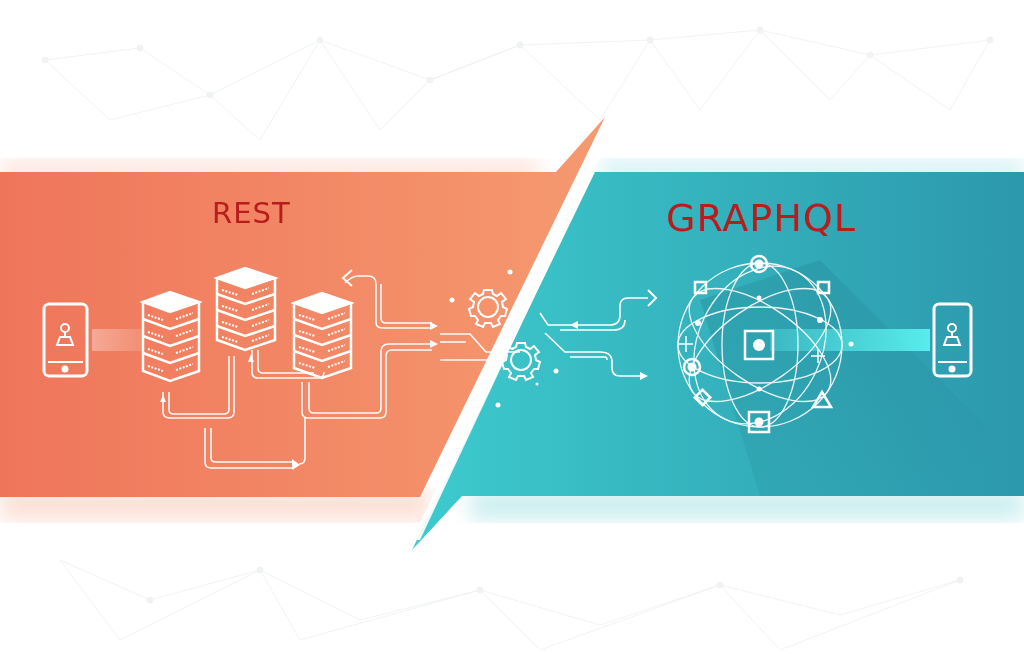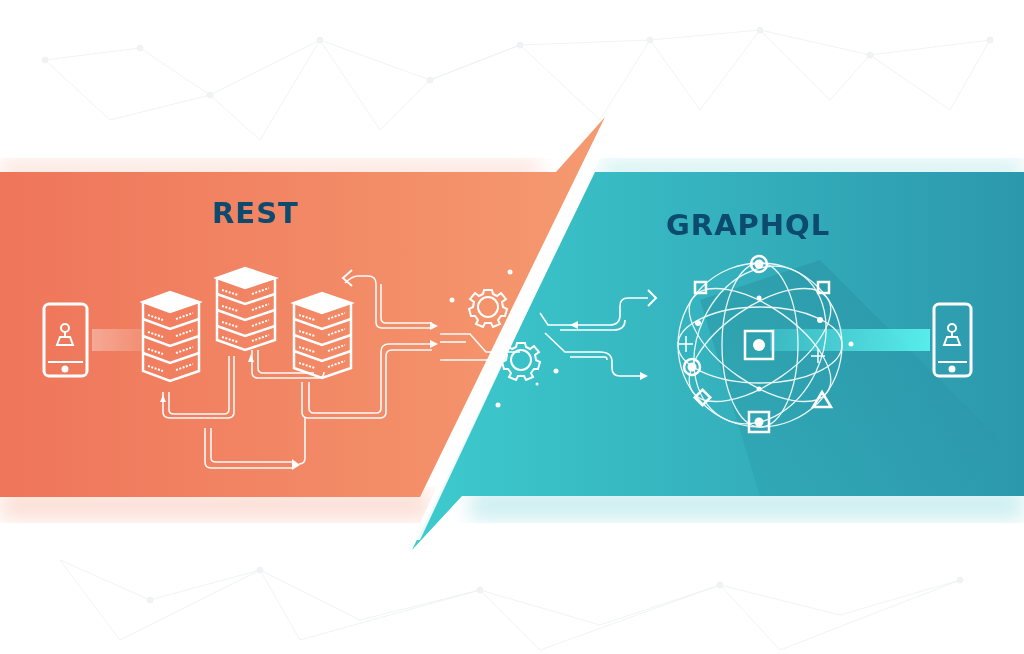--- a/index.html
+++ b/index.html
@@ -1,18 +1,18 @@
 <!DOCTYPE html>
 <html><head>
 <meta charset="utf-8">
 <style>
   html,body{margin:0;padding:0;}
   body{width:1024px;height:654px;overflow:hidden;background:#ffffff;position:relative;font-family:"Liberation Sans",sans-serif;}
   #stage{position:absolute;left:0;top:0;width:1024px;height:654px;}
-  .title{position:absolute;color:#0c4a6e;font-weight:bold;letter-spacing:1px;font-family:"DejaVu Sans","Liberation Sans",sans-serif;}
+  .title{position:absolute;color:#b91c1c;font-weight:normal;letter-spacing:1px;font-family:"DejaVu Sans","Liberation Sans",sans-serif;}
 </style>
 </head>
 <body>
 
 <div id="stage">
 <svg width="1024" height="654" viewBox="0 0 1024 654" xmlns="http://www.w3.org/2000/svg">
   <defs>
     <linearGradient id="gOrange" x1="0" y1="0" x2="1" y2="0">
       <stop offset="0" stop-color="#EF755A"></stop>
       <stop offset="1" stop-color="#F59A70"></stop>
@@ -211,14 +211,14 @@
     <line x1="938" y1="362" x2="967" y2="362" stroke-width="2"></line>
     <circle cx="952" cy="369" r="2" fill="#ffffff"></circle>
     <g stroke-width="2">
       <circle cx="952" cy="328" r="4"></circle>
       <path d="M952,332 L952,337 M944,345 L947,337 L957,337 L960,345 Z"></path>
     </g>
   </g>
 </svg>
 
 <div class="title" style="left:212px;top:196px;font-size:29px;">REST</div>
-<div class="title" style="left:666px;top:208px;font-size:29px;">GRAPHQL</div>
+<div class="title" style="left:666px;top:196px;font-size:38px;">GRAPHQL</div>
 </div>
 
 </body></html>

